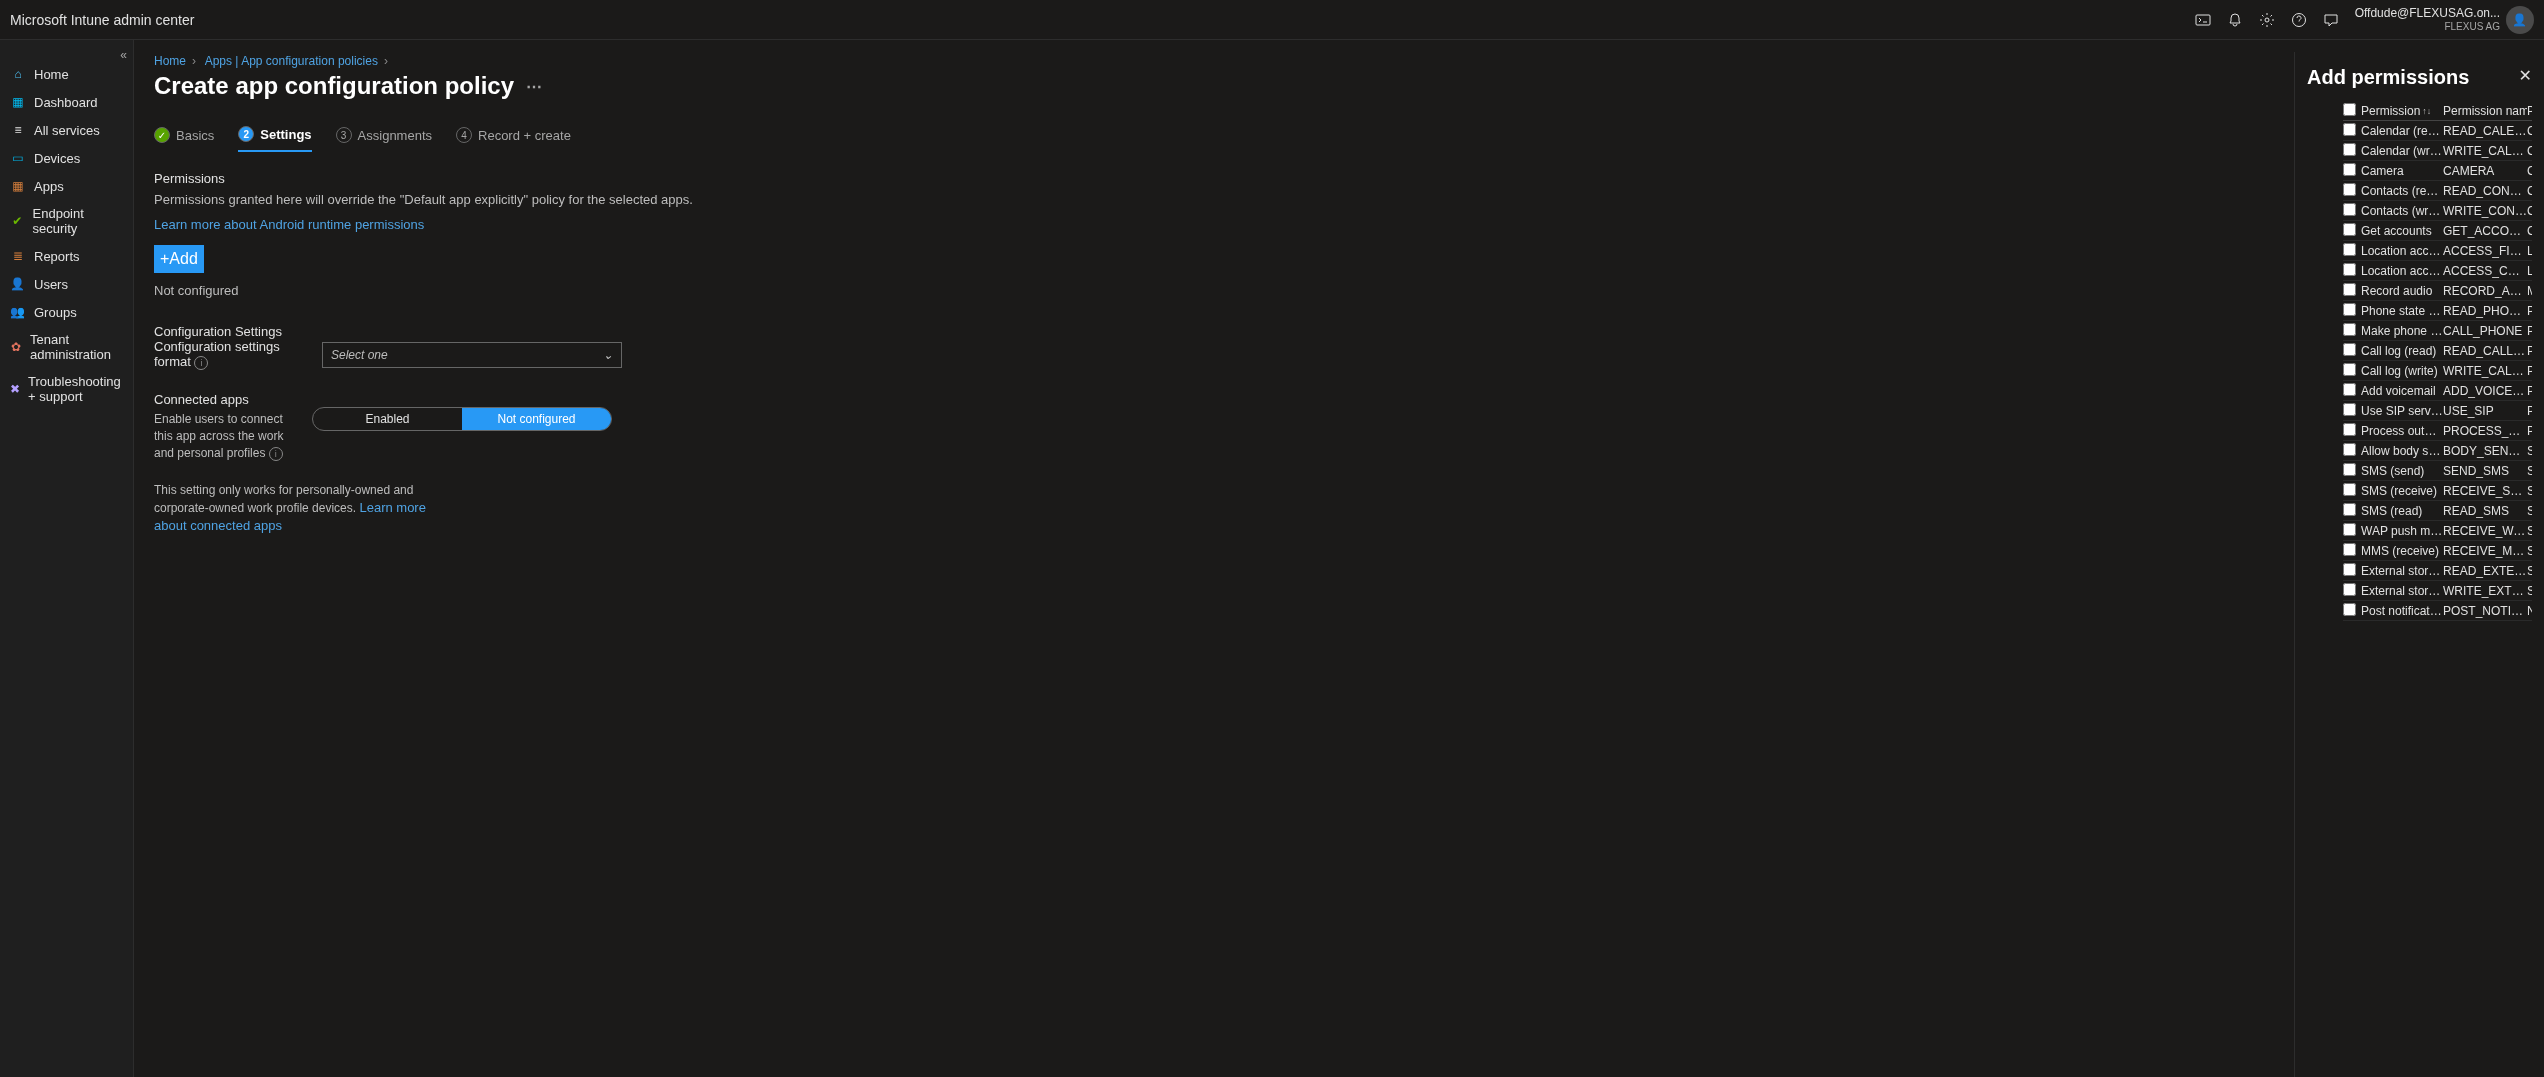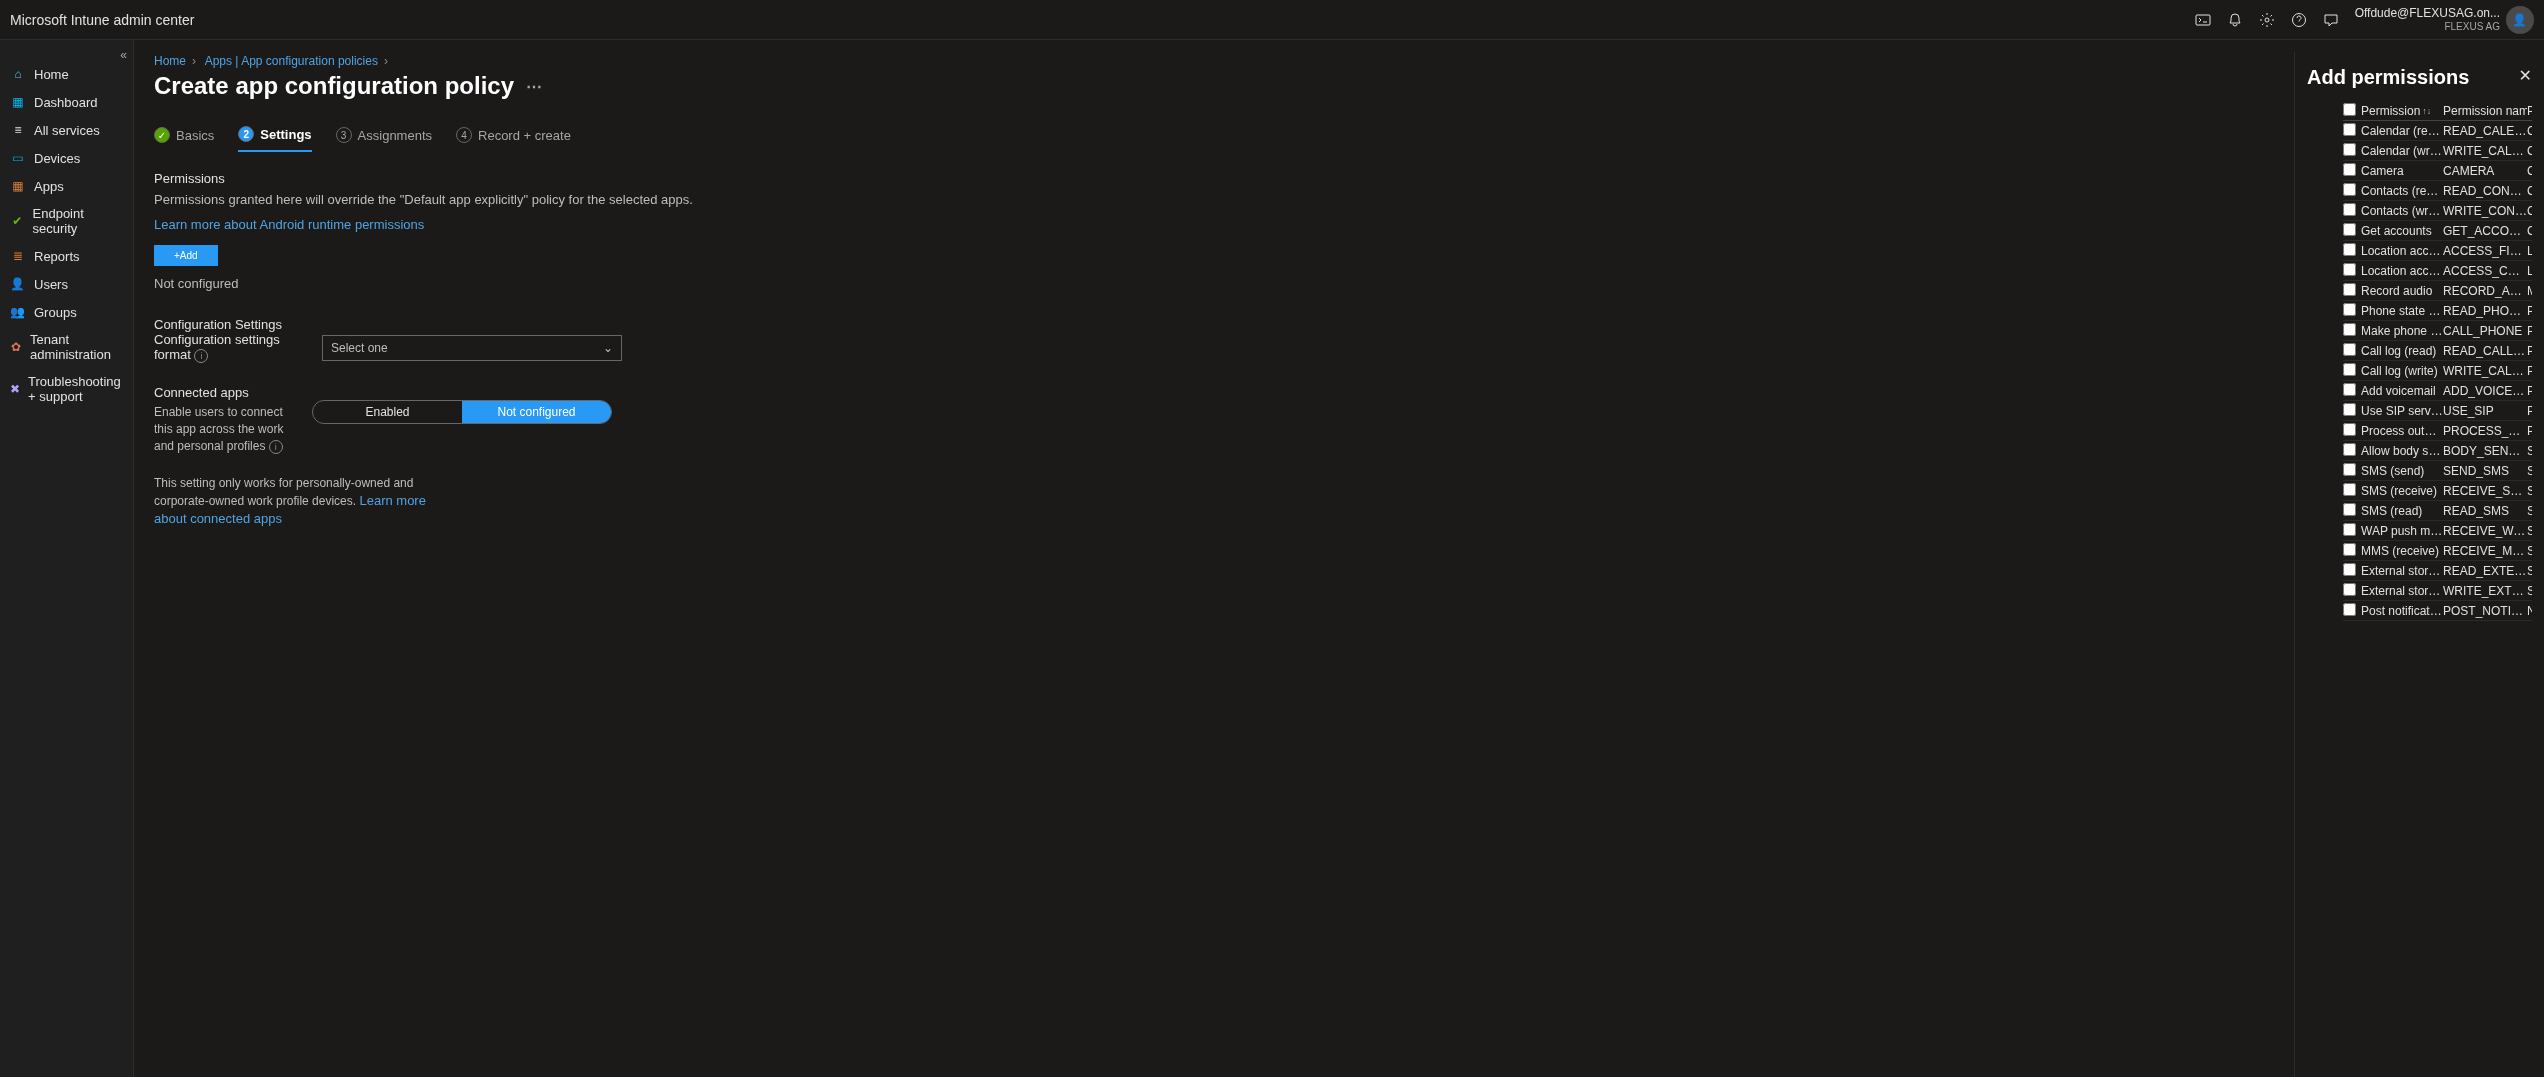--- a/index.html
+++ b/index.html
@@ -27,26 +27,26 @@
 h1.page-title .more { color:#a6a6a6; font-size:16px; }
 .wizard { display:flex; gap:24px; margin-top:26px; border-bottom:1px solid transparent; }
 .wizard .step { display:flex; align-items:center; gap:6px; font-size:13px; color:#a6a6a6; padding-bottom:8px; }
 .wizard .step.done .badge{ background:#57a300; color:#fff; }
 .wizard .step.active { color:#fff; border-bottom:2px solid #2899f5; font-weight:600;}
 .wizard .step.active .badge{ background:#2899f5; color:#fff; }
 .wizard .badge { width:16px; height:16px; border-radius:50%; border:1px solid #666; display:flex; align-items:center; justify-content:center; font-size:10px; }
 .section-label { font-size:13px; color:#e1e1e1; margin-top:18px; }
 .help-text { font-size:13px; color:#bdbdbd; margin-top:6px; }
 a.link { color:#4fa3e3; text-decoration:none; font-size:13px; }
-.btn-primary { background:#2899f5; color:#fff; border:none; padding:5px 20px; font-size:10px; margin-top:12px; cursor:pointer; }
+.btn-primary { background:#2899f5; color:#fff; border:none; padding:5px 6px; font-size:16px; margin-top:12px; cursor:pointer; }
 .muted { font-size:13px; color:#bdbdbd; margin-top:10px; }
 .form-row { display:flex; align-items:center; gap:8px; }
 .form-row .lbl { width:160px; font-size:13px; color:#e1e1e1; }
 .info-ico { width:14px; height:14px; border:1px solid #888; border-radius:50%; display:inline-flex; align-items:center; justify-content:center; font-size:9px; color:#888; }
-.select { width:300px; height:26px; background:#1b1a19; border:1px solid #666; color:#bdbdbd; font-size:12px; padding:0 8px; display:flex; align-items:center; justify-content:space-between; cursor:pointer; }
+.select { width:300px; height:26px; background:#1b1a19; border:1px solid #666; color:#bdbdbd; font-size:12px; padding:0 8px; display:flex; align-items:center; justify-content:space-between; cursor:pointer;font-style:italic; }
 .conn-desc { width:300px; font-size:12px; color:#bdbdbd; line-height:1.4; margin-top:4px;}
 .toggle-group { display:flex; width:300px; height:24px; border:1px solid #666; border-radius:12px; overflow:hidden; font-size:12px; }
 .toggle-group .opt { flex:1; display:flex; align-items:center; justify-content:center; cursor:pointer; color:#e1e1e1; }
 .toggle-group .opt.sel { background:#2899f5; color:#fff; }
 .panel { position:absolute; right:0; top:12px; width:250px; bottom:0; background:#1b1a19; border-left:1px solid #2d2d2d; padding:14px 12px; display:flex; flex-direction:column; }
 .panel-head { display:flex; align-items:flex-start; justify-content:space-between; }
 .panel h2 { font-size:20px; font-weight:600; color:#fff; }
 .panel .close { cursor:pointer; color:#e1e1e1; font-size:16px; }
 .panel .desc { font-size:12px; color:#bdbdbd; margin-top:18px; line-height:1.4; }
 .perm-table { margin-top:12px; font-size:12px; flex:1; overflow:auto; }

